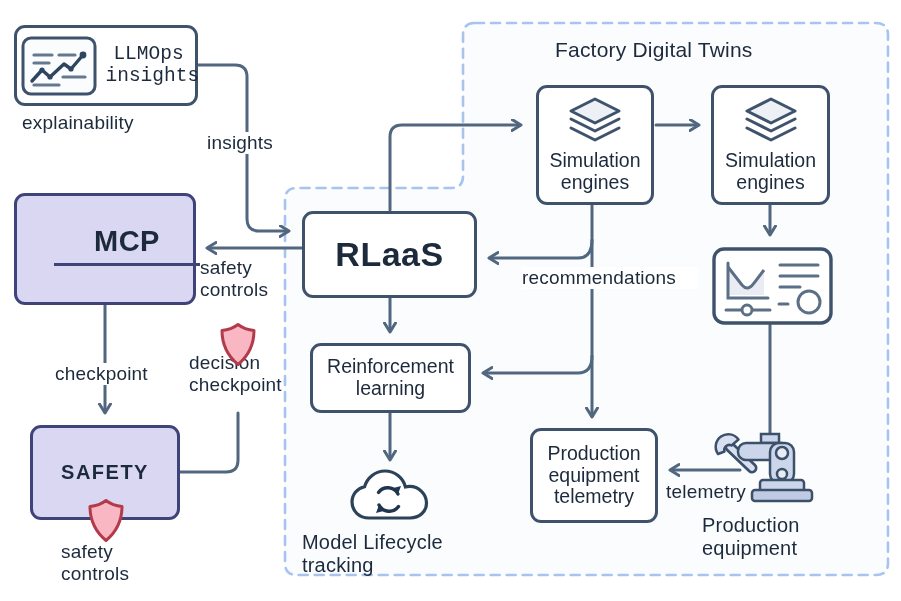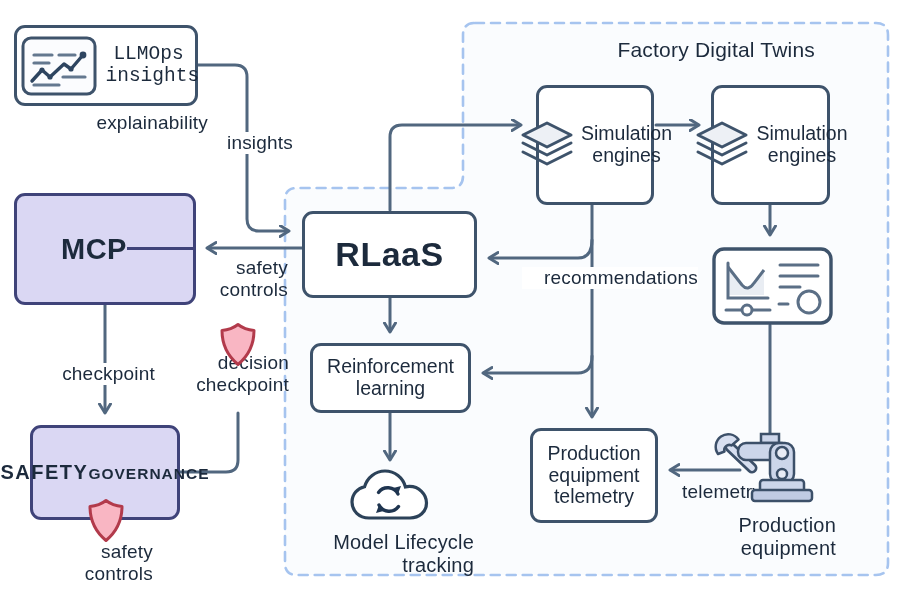--- a/index.html
+++ b/index.html
@@ -1,24 +1,24 @@
 <!DOCTYPE html>
 <html><head>
 <meta charset="utf-8">
 <style>
   html,body{margin:0;padding:0;background:#ffffff;}
   #stage{position:relative;width:901px;height:601px;background:#ffffff;overflow:hidden;
          font-family:"Liberation Sans",sans-serif;color:#1c2a3c;}
   #wires{position:absolute;left:0;top:0;z-index:1;}
   .node{position:absolute;z-index:2;background:#ffffff;border:3px solid #3e536b;border-radius:11px;
-        box-sizing:border-box;display:flex;align-items:center;justify-content:center;
+        box-sizing:border-box;display:flex;flex-direction:column;align-items:center;justify-content:center;
         text-align:center;color:#1c2a3c;}
   .node.purple{background:#dad7f3;border-color:#3f4379;}
   .node .t{font-size:19.5px;font-weight:500;line-height:1.12;}
-  .lbl{position:absolute;z-index:2;font-size:19px;font-weight:500;line-height:1.14;text-align:right;
+  .lbl{position:absolute;z-index:2;font-size:19px;font-weight:500;line-height:1.14;text-align:left;
        color:#1c2a3c;letter-spacing:0.2px;}
   .lbl.mask{background:#ffffff;}
   .iconbox{position:absolute;z-index:3;line-height:0;}
   .mcp-title{font-size:29px;font-weight:600;letter-spacing:0.5px;}
   .mcp-div{width:146px;border-top:3px solid #3f4379;margin:5px 0 7px 0;}
   .mcp-sub{width:152px;font-size:16px;font-weight:600;letter-spacing:1.8px;line-height:1.3;}
   .sg-title{font-size:20px;font-weight:600;letter-spacing:1.5px;}
   .sg-sub{font-size:15.5px;font-weight:600;letter-spacing:1px;margin-top:3px;}
   .rlaas-title{font-size:34px;font-weight:700;letter-spacing:0.5px;}
   .factory-title{font-size:21px;font-weight:500;}
@@ -161,21 +161,20 @@
       <circle cx="74" cy="23" r="6" fill="#e8ecf5" stroke="#3c5069" stroke-width="2.5"></circle>
       <circle cx="74" cy="44" r="5" fill="#e8ecf5" stroke="#3c5069" stroke-width="2.5"></circle>
       <rect x="52" y="50" width="44" height="12" rx="3" fill="#ccd6ea" stroke="#3c5069" stroke-width="2.5"></rect>
       <rect x="44" y="60" width="60" height="11" rx="3" fill="#c0cbe3" stroke="#3c5069" stroke-width="2.5"></rect>
     </svg>
   </div>
   <div class="lbl big" style="left:702px;top:514px;width:134px;">Production equipment</div>
 
   <div class="node purple" style="left:30px;top:425px;width:150px;height:95px;">
     <div class="sg-title">SAFETY</div>
-    <div class="sg-sub">GOVERNANCE</div>
   </div>
 
   <div class="iconbox" style="left:219px;top:322px;">
     <svg width="38" height="45" viewBox="0 0 38 45">
       <path d="M19,2.5 C23.5,6 29,8 35,8.5 C35,19.5 31,32.5 19,42.5 C7,32.5 3,19.5 3,8.5 C9,8 14.5,6 19,2.5 Z" fill="#f9b6c3" stroke="#b23a4b" stroke-width="3" stroke-linejoin="round"></path>
     </svg>
   </div>
   <div class="iconbox" style="left:87px;top:498px;">
     <svg width="38" height="45" viewBox="0 0 38 45">
       <path d="M19,2.5 C23.5,6 29,8 35,8.5 C35,19.5 31,32.5 19,42.5 C7,32.5 3,19.5 3,8.5 C9,8 14.5,6 19,2.5 Z" fill="#f9b6c3" stroke="#b23a4b" stroke-width="3" stroke-linejoin="round"></path>

